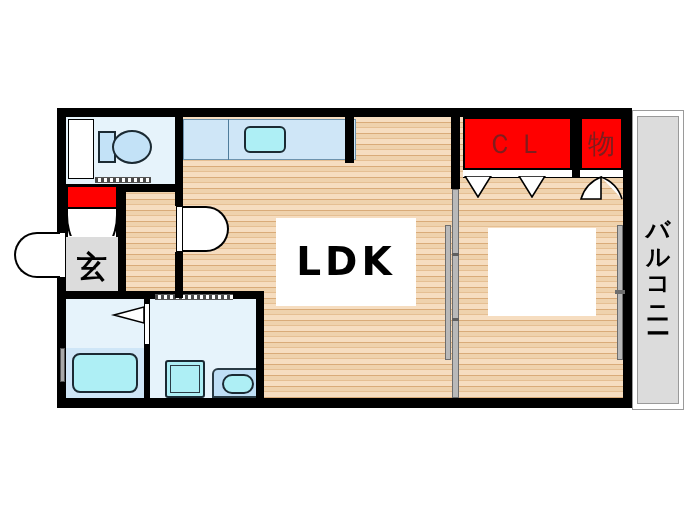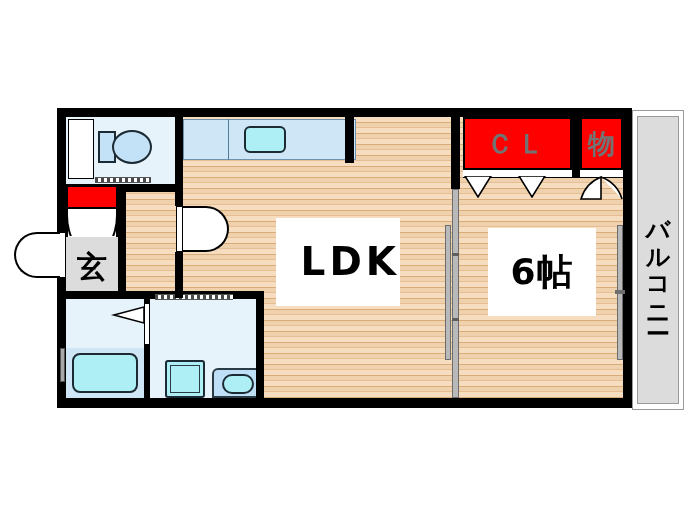--- a/index.html
+++ b/index.html
@@ -52,22 +52,22 @@
     font-weight: bold;
     text-align: center;
     line-height: 1.05;
     background: #ffffff;
   }
   .label.no-bg { background: transparent; }
   .label-red {
     display: flex;
     align-items: center;
     justify-content: center;
-    color: #737373;
-    font-weight: bold;
+    color: #7f1d1d;
+    font-weight: normal;
     background: transparent;
   }
   .vert-label {
     writing-mode: vertical-rl;
     text-orientation: upright;
     display: flex;
     align-items: center;
     justify-content: center;
     font-weight: bold;
     color: #000;
@@ -176,21 +176,21 @@
 
   <div class="abs wall" style="left:175px; top:117px; width:8px; height:67px;"></div>
 
   <div class="abs wall" style="left:175px; top:184px; width:8px; height:22px;"></div>
 
   <div class="abs wall" style="left:175px; top:252px; width:8px; height:46px;"></div>
 
   <div class="abs door-panel" style="left:176px; top:206px; width:7px; height:46px;"></div>
   <div class="abs" style="left:183px; top:206px; width:46px; height:46px; border:2px solid #000; border-left:none; border-radius:0 100% 100% 0; background:#ffffff;"></div>
 
-  <div class="abs label" style="left:276px; top:218px; width:124px; height:88px; flex-direction:row; justify-content:flex-end;">
+  <div class="abs label" style="left:276px; top:218px; width:140px; height:88px; flex-direction:row; justify-content:center;">
     <div style="font-size:39px; letter-spacing:4px;">LDK</div>
   </div>
 
   <div class="abs wall" style="left:451px; top:117px; width:9px; height:72px;"></div>
   <div class="abs slide-track" style="left:452px; top:189px; width:7px; height:209px;"></div>
   <div class="abs" style="left:452px; top:253px; width:7px; height:3px; background:#5f5f5f;"></div>
   <div class="abs" style="left:452px; top:318px; width:7px; height:3px; background:#5f5f5f;"></div>
 
   <div class="abs red-fill" style="left:463px; top:117px; width:109px; height:53px; border:2px solid #000;"></div>
   <div class="abs label-red" style="left:463px; top:117px; width:109px; height:53px; font-size:27px; letter-spacing:4px;">ＣＬ</div>
@@ -210,21 +210,20 @@
 
   <div class="abs white-floor" style="left:580px; top:170px; width:43px; height:8px; border-bottom:1px solid #000;"></div>
   <div class="abs" style="left:580px; top:176px; width:43px; height:24px;">
     <svg width="43" height="24" viewBox="0 0 43 24">
       <path d="M 1 23 A 34 34 0 0 1 21 1 L 21 23 Z" fill="#ffffff" stroke="#000" stroke-width="1.6"></path>
       <path d="M 42 23 A 34 34 0 0 0 21 1" fill="#ffffff" stroke="#000" stroke-width="1.6"></path>
     </svg>
   </div>
 
   <div class="abs label" style="left:488px; top:228px; width:108px; height:88px; flex-direction:column; justify-content:center;">
-    <div style="font-size:36px; letter-spacing:1px;">6帖</div>
   </div>
 
   <div class="abs slide-track" style="left:617px; top:225px; width:6px; height:135px;"></div>
   <div class="abs" style="left:615px; top:290px; width:10px; height:4px; background:#6e6e6e;"></div>
 
   <div class="abs slide-track" style="left:445px; top:225px; width:6px; height:135px;"></div>
 
   <div class="abs wall" style="left:256px; top:291px; width:8px; height:107px;"></div>
 
 </div>

